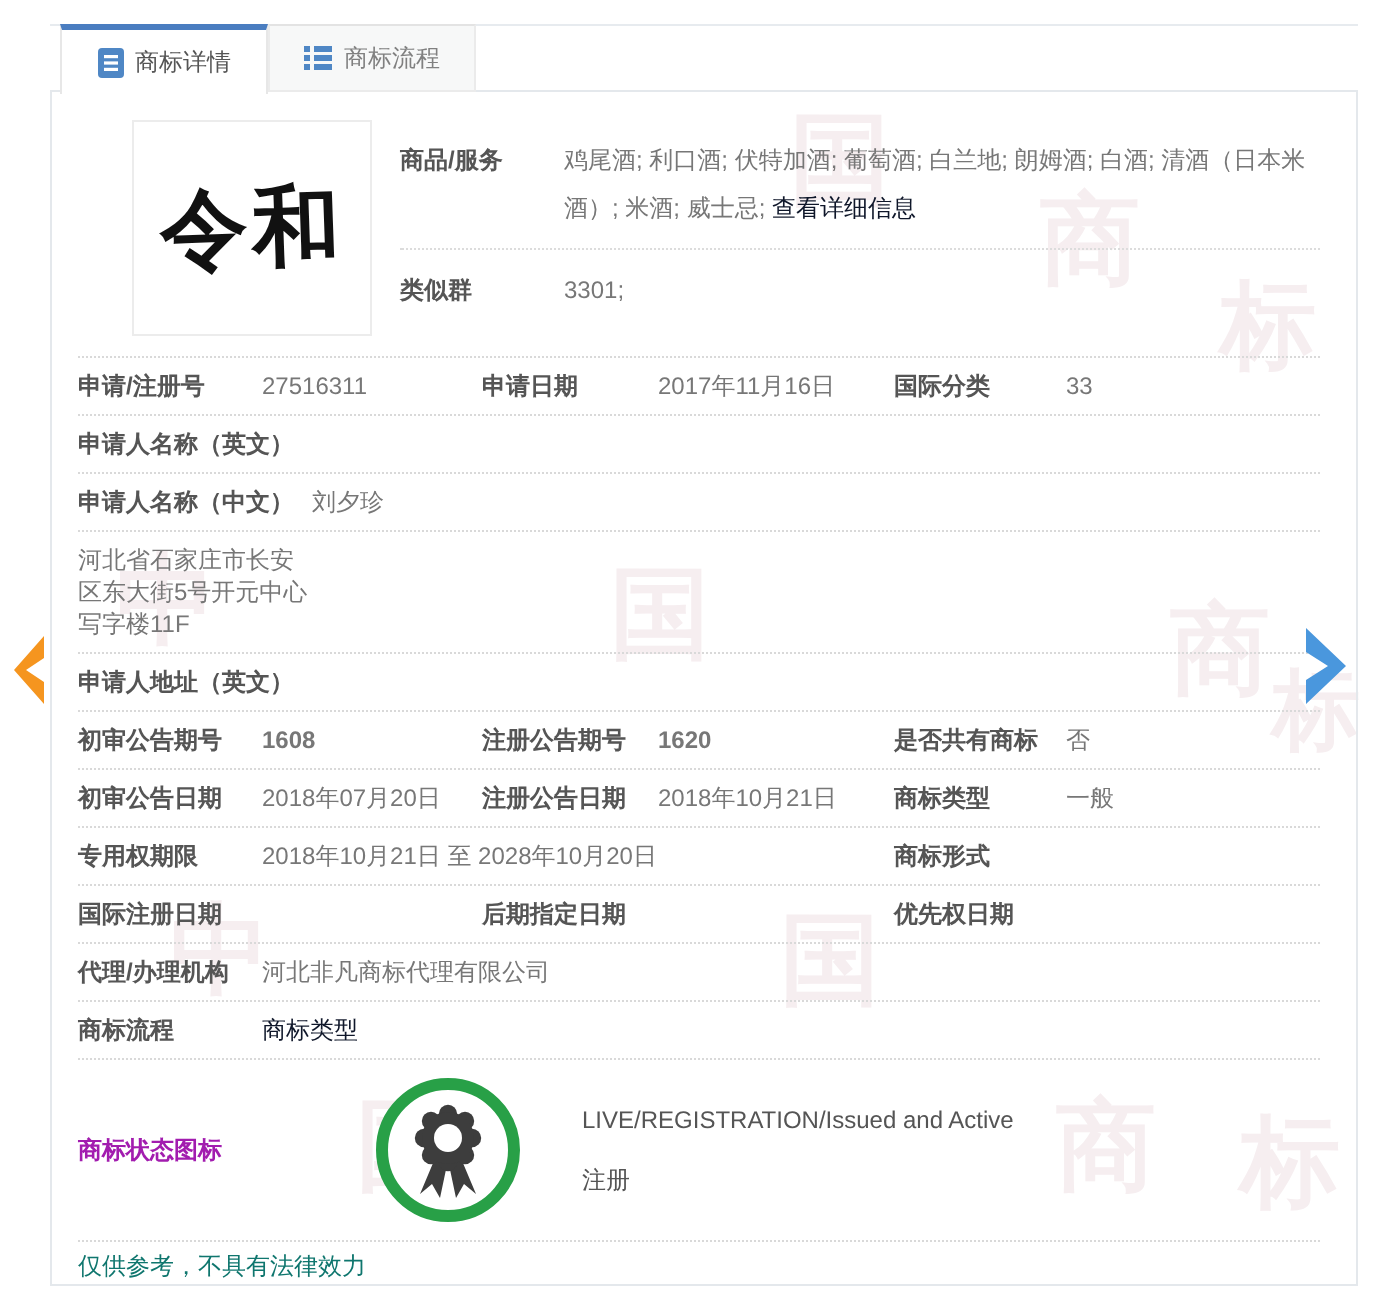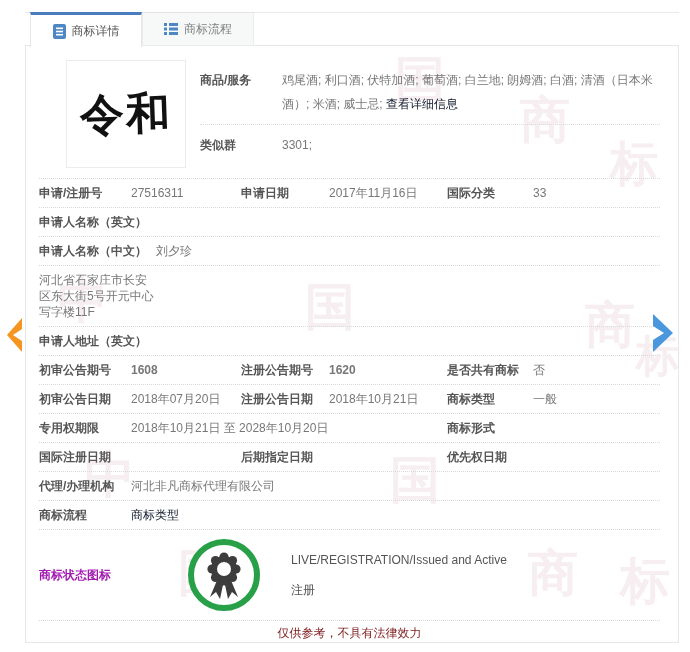--- a/index.html
+++ b/index.html
@@ -7,21 +7,21 @@
   body { font-family:"Liberation Sans","DejaVu Sans",sans-serif; font-size:12px; color:#666; }
   .wrap { position:relative; width:690px; height:652px; overflow:hidden; background:#fff; }
 
   
   .wm-layer { position:absolute; inset:0; z-index:0; pointer-events:none; }
   .wm { position:absolute; font-weight:bold; line-height:1; }
 
   
   .topline { position:absolute; left:25px; width:654px; top:12px; border-top:1px solid #e7ebef; z-index:1; }
   .tabbar { position:absolute; left:30px; top:12px; height:34px; display:flex; z-index:3; }
-  .tab { display:flex; align-items:center; justify-content:center; gap:6px; width:112px; height:34px;
+  .tab { display:flex; align-items:center; justify-content:center; gap:6px; width:104px; height:34px;
          background:#f7f8f8; border:1px solid #ebebeb; border-top:1px solid #e3e3e3; color:#808080; cursor:pointer; }
   .tab.active { background:#fff; border-top:3px solid #4a7dc0; border-bottom:none; color:#555; height:35px;
                 border-left:1px solid #e7e7e7; border-right:1px solid #e7e7e7; }
   .tab svg { display:block; }
 
   
   .card { position:absolute; left:25px; top:45px; width:654px; height:598px;
           border:1px solid #e4e8ec; background:transparent; z-index:2; overflow:hidden; }
   .card-inner { position:relative; padding:14px 18px 0 13px; z-index:2; }
 
@@ -49,21 +49,21 @@
   .bold-val { font-weight:bold; color:#555; }
 
   
   .status-row { display:flex; align-items:center; padding:8px 0; border-bottom:1px dotted #d9d9d9; }
   .status-row .lbl { width:130px; flex:none; font-weight:bold; color:#a21caf; }
   .badge { width:74px; height:74px; margin-left:18px; flex:none; }
   .status-texts { margin-left:30px; }
   .status-texts div { line-height:30px; color:#555; }
 
   
-  .disclaimer { text-align:center; margin-top:4px; color:#7f1d1d; }
+  .disclaimer { text-align:left; margin-top:4px; color:#0f766e; }
   .btn-row { display:flex; justify-content:center; gap:16px; margin-top:16px; }
   .btn-primary { width:120px; height:29px; background:#4a90e2; color:#fff; border:none; font-size:13px;
                  font-family:inherit; cursor:pointer; }
   .btn-secondary { width:112px; height:29px; background:#fff; color:#666; border:1px solid #ccc; font-size:12px;
                    font-family:inherit; cursor:pointer; }
 
   
   .arrow { position:absolute; z-index:5; cursor:pointer; }
   .arrow-left { left:5px; top:317px; }
   .arrow-right { left:651px; top:313px; }

